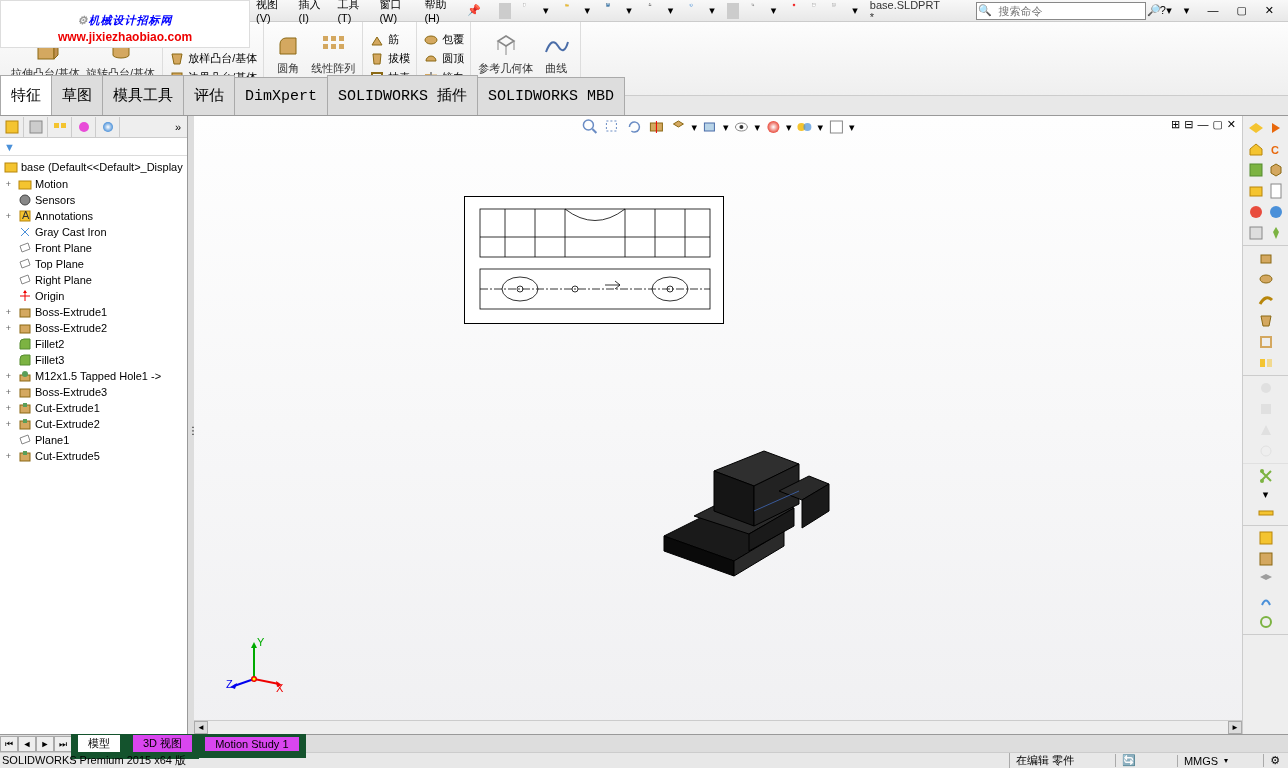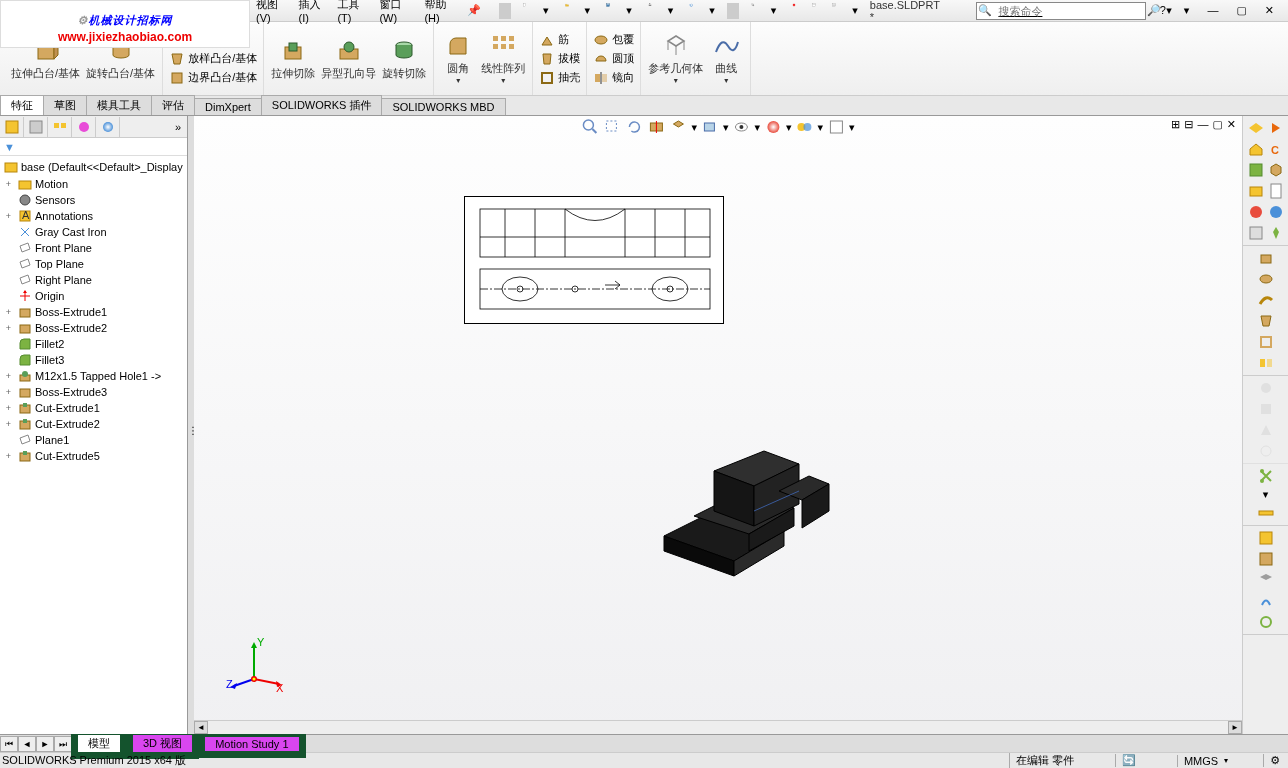--- a/index.html
+++ b/index.html
@@ -4,36 +4,36 @@
 <style>
 * { margin: 0; padding: 0; box-sizing: border-box; font-family: "Microsoft YaHei", Arial, sans-serif; font-size: 11px; }
 body { width: 1288px; height: 768px; overflow: hidden; background: #fff; position: relative; }
 .menubar { height: 22px; background: linear-gradient(#f8f8f8, #e8e8e8); display: flex; align-items: center; padding-left: 250px; border-bottom: 1px solid #ccc; }
 .menubar span { padding: 0 6px; cursor: default; }
 .menubar .toolbar-icons { display: flex; align-items: center; gap: 4px; margin-left: 10px; }
 .menubar .icon { width: 16px; height: 16px; display: inline-block; }
 .menubar .sep { width: 1px; height: 16px; background: #ccc; margin: 0 2px; }
 .filename { margin-left: auto; margin-right: 30px; color: #333; }
 .search-box { display: flex; align-items: center; border: 1px solid #888; background: #fff; height: 18px; width: 170px; }
-.search-box input { border: none; flex: 1; font-size: 11px; padding: 0 4px; outline: none; text-decoration: underline; }
+.search-box input { border: none; flex: 1; font-size: 11px; padding: 0 4px; outline: none; }
 .win-controls { display: flex; gap: 6px; margin: 0 8px; }
 .logo-overlay { position: absolute; top: 0; left: 0; width: 250px; height: 48px; background: #fff; border: 1px solid #ddd; z-index: 100; display: flex; align-items: center; justify-content: center; }
 .logo-overlay .logo-text { text-align: center; }
 .logo-overlay .cn { font-size: 22px; font-weight: bold; color: #e00; font-style: italic; letter-spacing: 1px; }
 .logo-overlay .cn span { color: #00f; }
 .logo-overlay .url { font-size: 12px; color: #e00; font-weight: bold; }
 .ribbon { height: 74px; background: linear-gradient(#fdfdfd, #efefef); border-bottom: 1px solid #ccc; display: flex; padding-left: 0; }
 .ribbon-group { display: flex; flex-direction: column; align-items: center; justify-content: center; padding: 2px 4px; border-right: 1px solid #ddd; }
 .ribbon-btn { display: flex; flex-direction: column; align-items: center; justify-content: center; font-size: 10px; color: #333; text-align: center; padding: 2px 3px; min-width: 40px; cursor: default; }
 .ribbon-btn .ico { width: 28px; height: 28px; margin-bottom: 1px; }
 .ribbon-stack { display: flex; flex-direction: column; gap: 1px; }
 .ribbon-stack-item { display: flex; align-items: center; font-size: 10px; gap: 3px; padding: 1px 2px; }
 .ribbon-stack-item .sico { width: 16px; height: 16px; }
 .tabs-row { height: 20px; background: #e8e8e8; display: flex; align-items: flex-end; border-bottom: 1px solid #999; }
-.tab { padding: 2px 10px; border: 1px solid #aaa; border-bottom: none; background: #ddd; font-size: 11px; margin-right: -1px; cursor: default; }
+.tab { padding: 10px 10px; border: 1px solid #aaa; border-bottom: none; background: #ddd; font-size: 15px; margin-right: -1px; cursor: default; font-family: Liberation Mono, monospace; }
 .tab.active { background: #fff; font-weight: normal; }
 .main { display: flex; height: calc(768px - 22px - 74px - 20px - 18px - 16px); position: relative; }
 .left-panel { width: 188px; background: #fff; border-right: 1px solid #999; display: flex; flex-direction: column; }
 .panel-tabs { height: 22px; background: #eee; display: flex; align-items: center; border-bottom: 1px solid #ccc; }
 .panel-tabs .ptab { width: 24px; height: 20px; display: flex; align-items: center; justify-content: center; border-right: 1px solid #ccc; }
 .panel-tabs .expand { margin-left: auto; padding: 0 6px; }
 .filter-row { height: 18px; display: flex; align-items: center; padding: 0 4px; border-bottom: 1px solid #ddd; }
 .tree { flex: 1; overflow: hidden; padding: 2px 0; }
 .tree-root { padding: 2px 4px; display: flex; align-items: center; gap: 3px; background: #fff; }
 .tree-item { display: flex; align-items: center; gap: 3px; padding: 1px 4px 1px 18px; font-size: 11px; white-space: nowrap; }
@@ -200,45 +200,20 @@
             <rect x="3" y="3" width="10" height="10" fill="#d4a860" stroke="#8b6914"></rect>
           </svg>
           <span>边界凸台/基体</span>
         </div>
     </div>
   </div>
   <div class="ribbon-group">
     <div style="display:flex">
       <div class="ribbon-btn">
           <svg class="ico" viewBox="0 0 28 28">
-            <rect x="6" y="10" width="16" height="12" fill="#d4a860" stroke="#8b6914"></rect>
-            <rect x="10" y="6" width="8" height="8" fill="#5a9e5a" stroke="#2d5a2d"></rect>
-          </svg>
-          <span>拉伸切除</span>
-        </div>
-      <div class="ribbon-btn">
-          <svg class="ico" viewBox="0 0 28 28">
-            <rect x="5" y="12" width="18" height="10" fill="#d4a860" stroke="#8b6914"></rect>
-            <circle cx="14" cy="10" r="5" fill="#5a9e5a" stroke="#2d5a2d"></circle>
-          </svg>
-          <span>异型孔向导</span>
-        </div>
-      <div class="ribbon-btn">
-          <svg class="ico" viewBox="0 0 28 28">
-            <ellipse cx="14" cy="8" rx="8" ry="3" fill="#a8d8a8" stroke="#2d5a2d"></ellipse>
-            <path d="M6 8 v10 a8 3 0 0 0 16 0 v-10" fill="#5a9e5a" stroke="#2d5a2d"></path>
-          </svg>
-          <span>旋转切除</span>
-        </div>
-    </div>
-  </div>
-  <div class="ribbon-group">
-    <div style="display:flex">
-      <div class="ribbon-btn">
-          <svg class="ico" viewBox="0 0 28 28">
             <path d="M6 22 v-10 a6 6 0 0 1 6 -6 h10 v16 z" fill="#d4a860" stroke="#8b6914"></path>
           </svg>
           <span>圆角</span>
           <span style="font-size:8px">▾</span>
         </div>
       <div class="ribbon-btn">
           <svg class="ico" viewBox="0 0 28 28">
             <rect x="4" y="4" width="5" height="5" fill="#d4a860"></rect>
             <rect x="12" y="4" width="5" height="5" fill="#d4a860"></rect>
             <rect x="20" y="4" width="5" height="5" fill="#d4a860"></rect>

